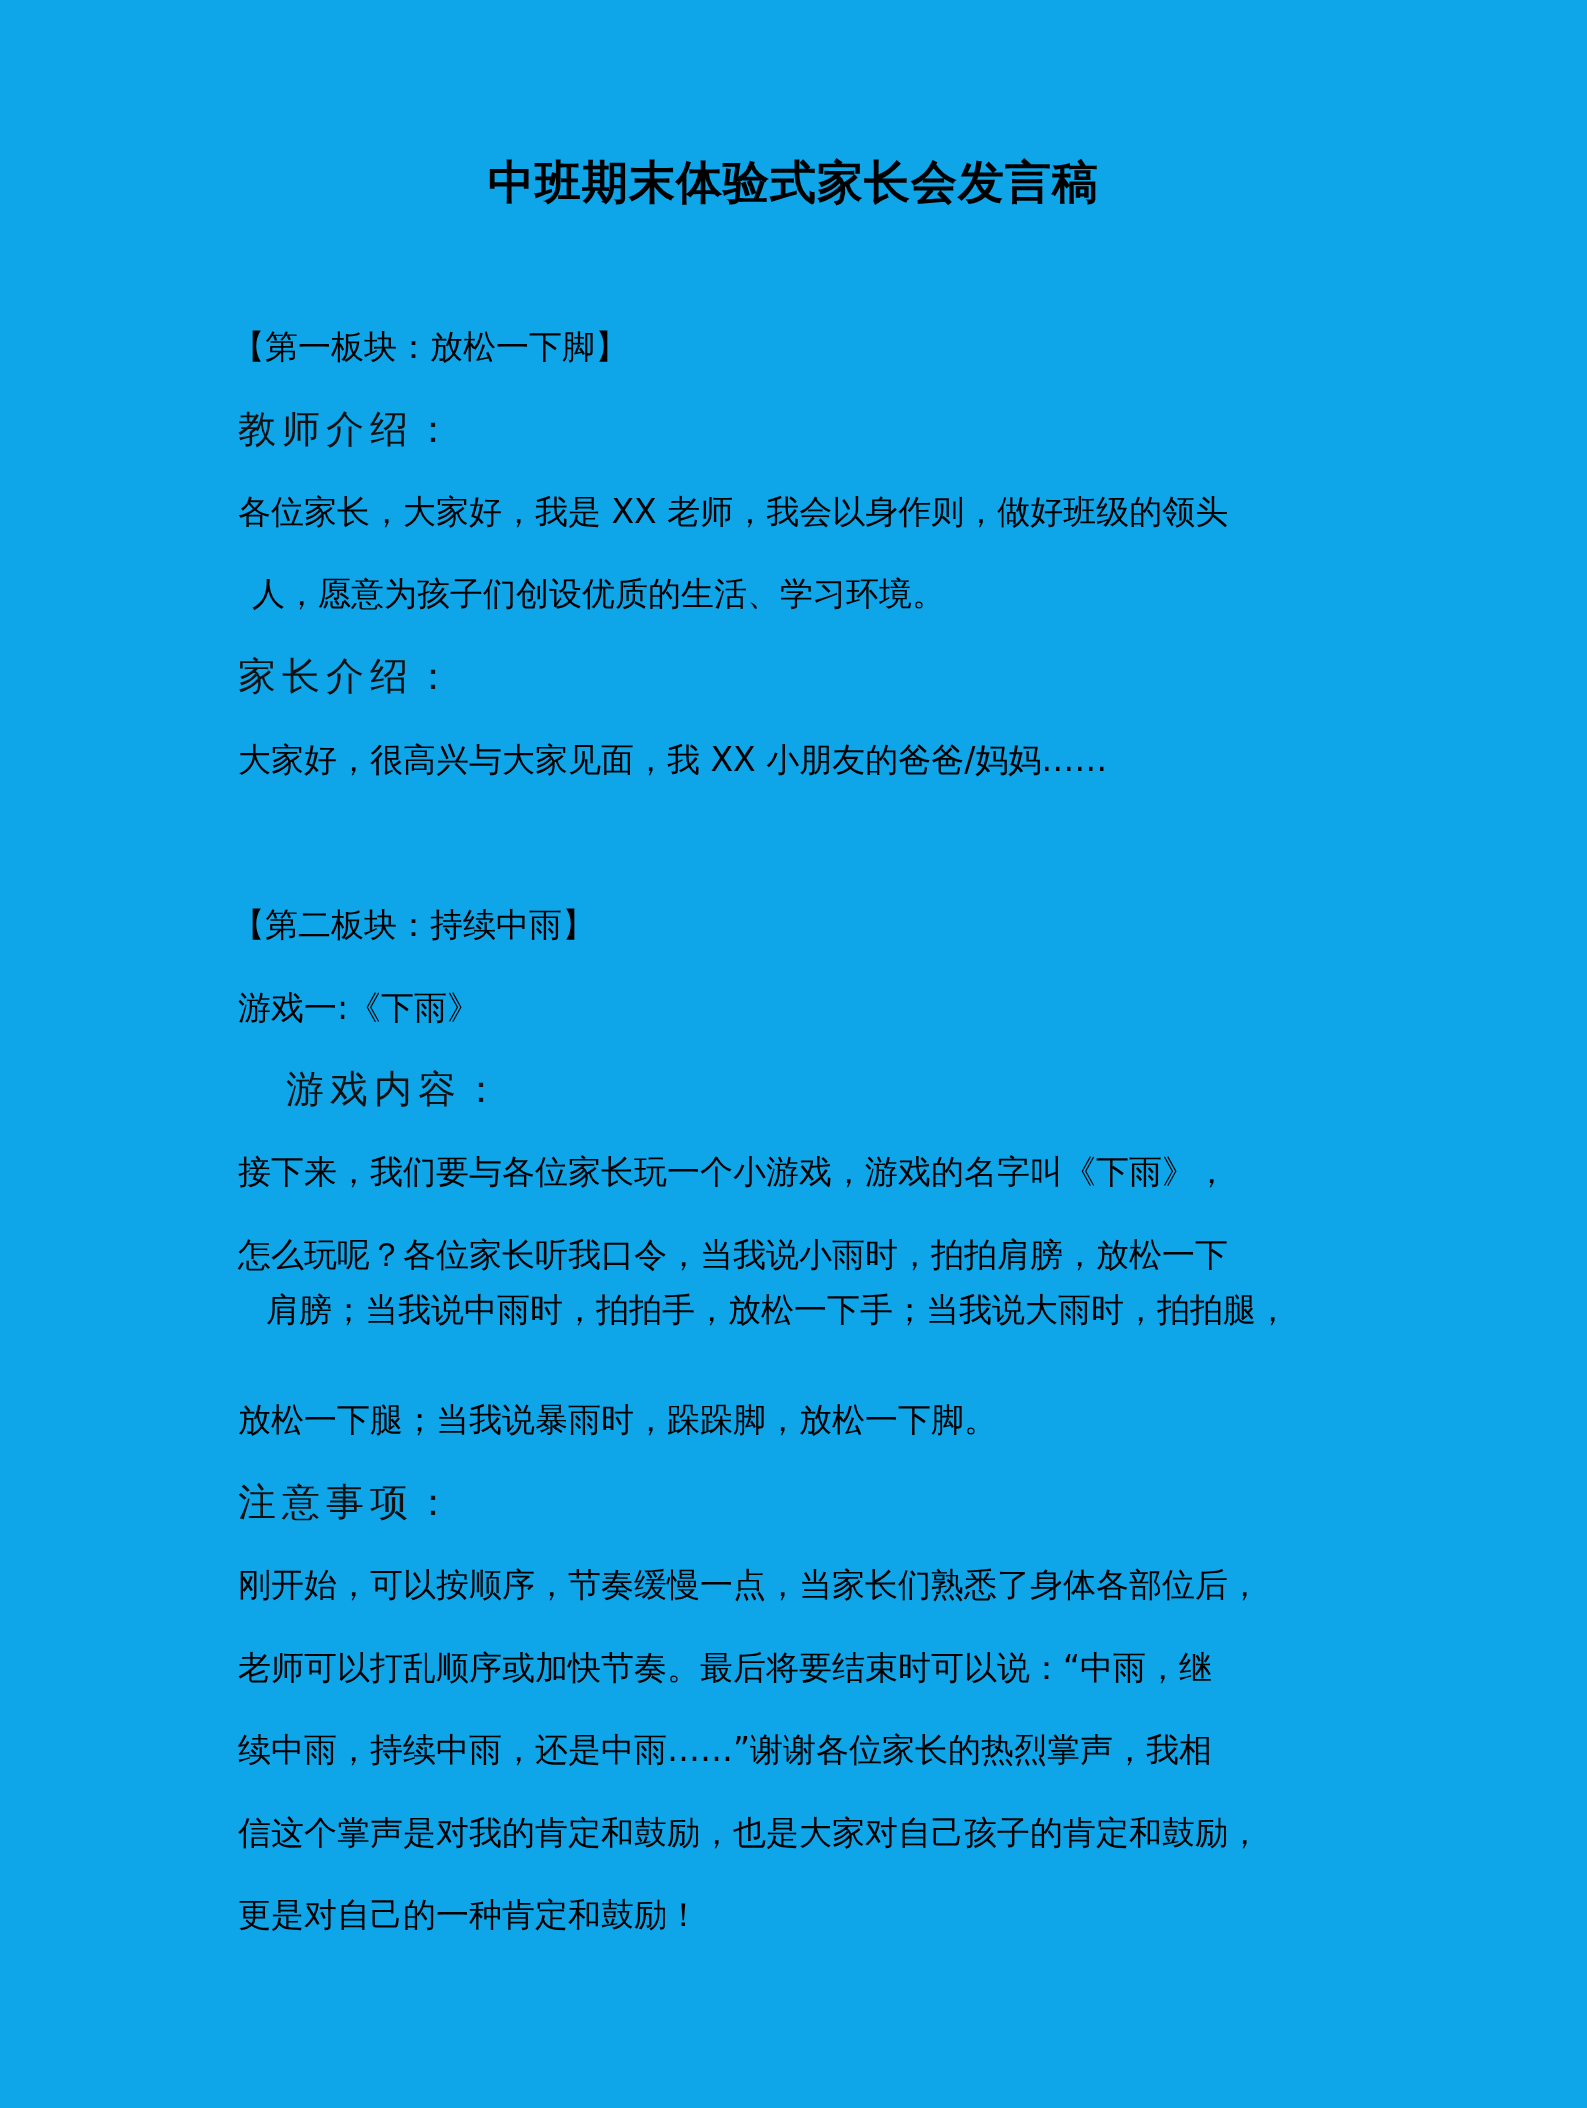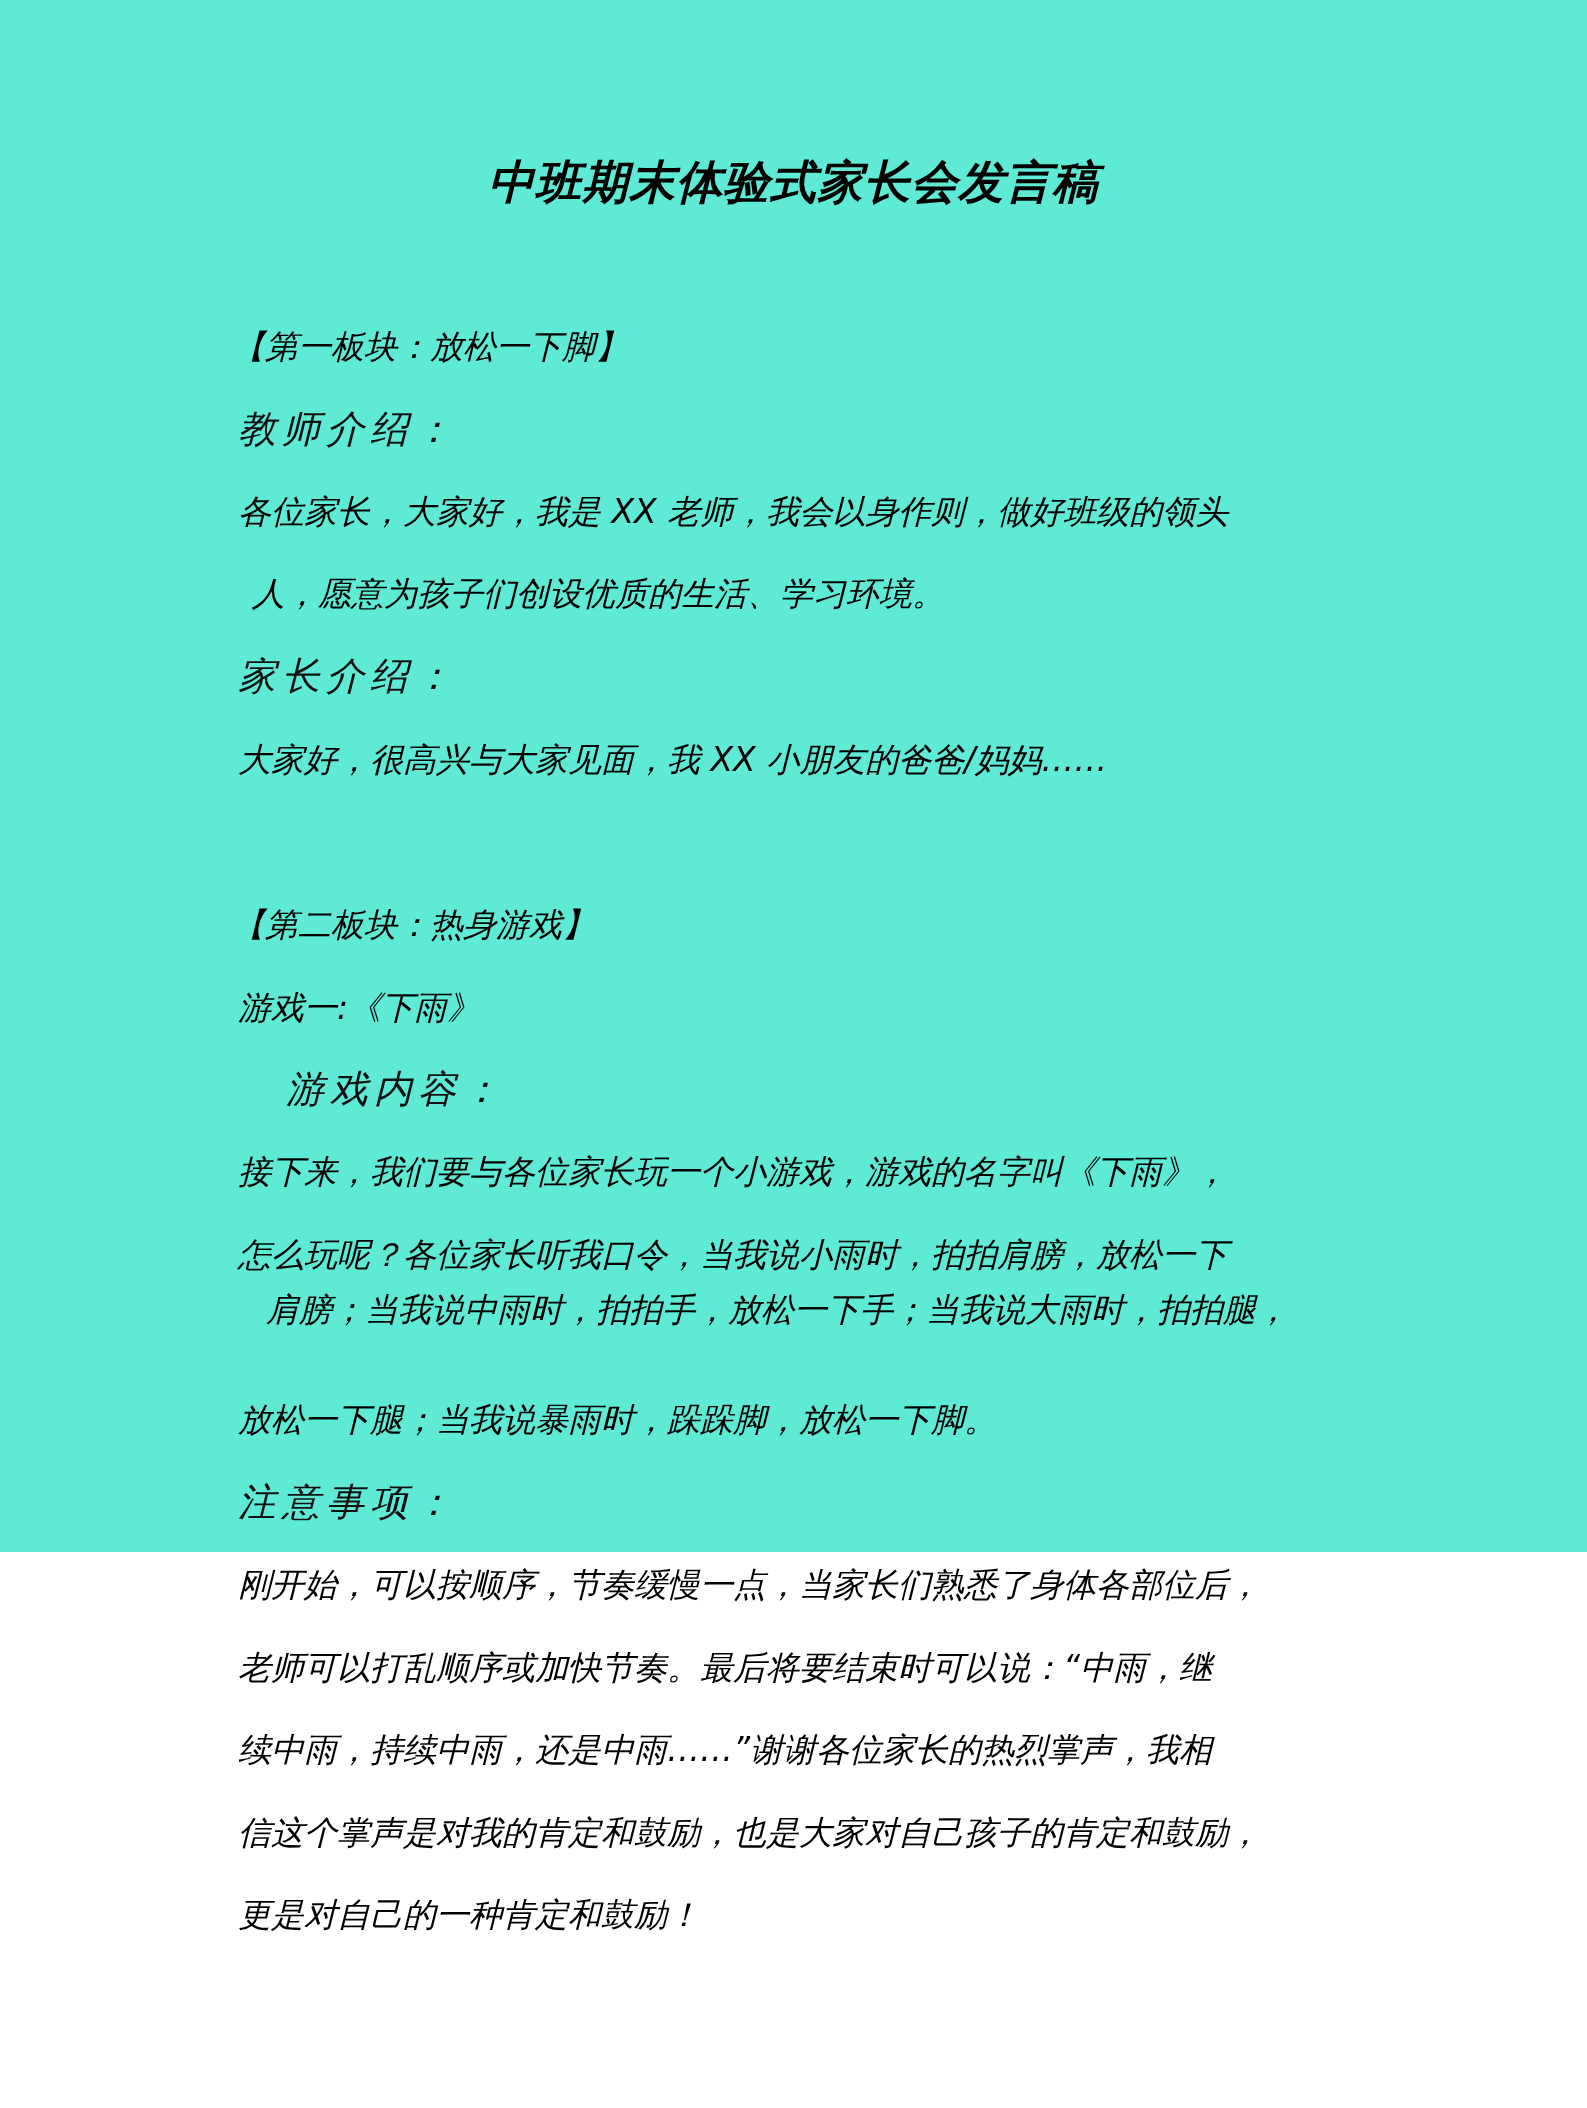--- a/index.html
+++ b/index.html
@@ -13,23 +13,22 @@
       position: relative;
       overflow: hidden;
       color: #000000;
       font-family: "DejaVu Sans", "Liberation Sans", sans-serif;
     }
     .page {
       position: absolute;
       left: 0;
       top: 0;
       width: 1587px;
-      height: 1552px;
-      background: #5eead4;
-      font-style: italic;
+      height: 2108px;
+      background: #0ea5e9;
     }
     .title {
       position: absolute;
       left: 0;
       width: 1587px;
       top: 152px;
       text-align: center;
       font-size: 46px;
       font-weight: bold;
       line-height: 60px;
@@ -62,21 +61,21 @@
 
   <div class="line section-heading" style="top:325px;">【第一板块：放松一下脚】</div>
 
   <div class="line label" style="top:407px;">教师介绍：</div>
   <div class="line" style="top:490px;">各位家长，大家好，我是 XX 老师，我会以身作则，做好班级的领头</div>
   <div class="line" style="top:572px;margin-left:14px;">人，愿意为孩子们创设优质的生活、学习环境。</div>
 
   <div class="line label" style="top:654px;">家长介绍：</div>
   <div class="line" style="top:738px;">大家好，很高兴与大家见面，我 XX 小朋友的爸爸/妈妈……</div>
 
-  <div class="line section-heading" style="top:903px;">【第二板块：热身游戏】</div>
+  <div class="line section-heading" style="top:903px;">【第二板块：持续中雨】</div>
   <div class="line" style="top:986px;">游戏一:《下雨》</div>
 
   <div class="line label" style="top:1067px;margin-left:48px;">游戏内容：</div>
   <div class="line" style="top:1150px;">接下来，我们要与各位家长玩一个小游戏，游戏的名字叫《下雨》，</div>
   <div class="line" style="top:1233px;">怎么玩呢？各位家长听我口令，当我说小雨时，拍拍肩膀，放松一下</div>
   <div class="line" style="top:1288px;margin-left:28px;">肩膀；当我说中雨时，拍拍手，放松一下手；当我说大雨时，拍拍腿，</div>
   <div class="line" style="top:1398px;">放松一下腿；当我说暴雨时，跺跺脚，放松一下脚。</div>
 
   <div class="line label" style="top:1480px;">注意事项：</div>
   <div class="line" style="top:1563px;">刚开始，可以按顺序，节奏缓慢一点，当家长们熟悉了身体各部位后，</div>

